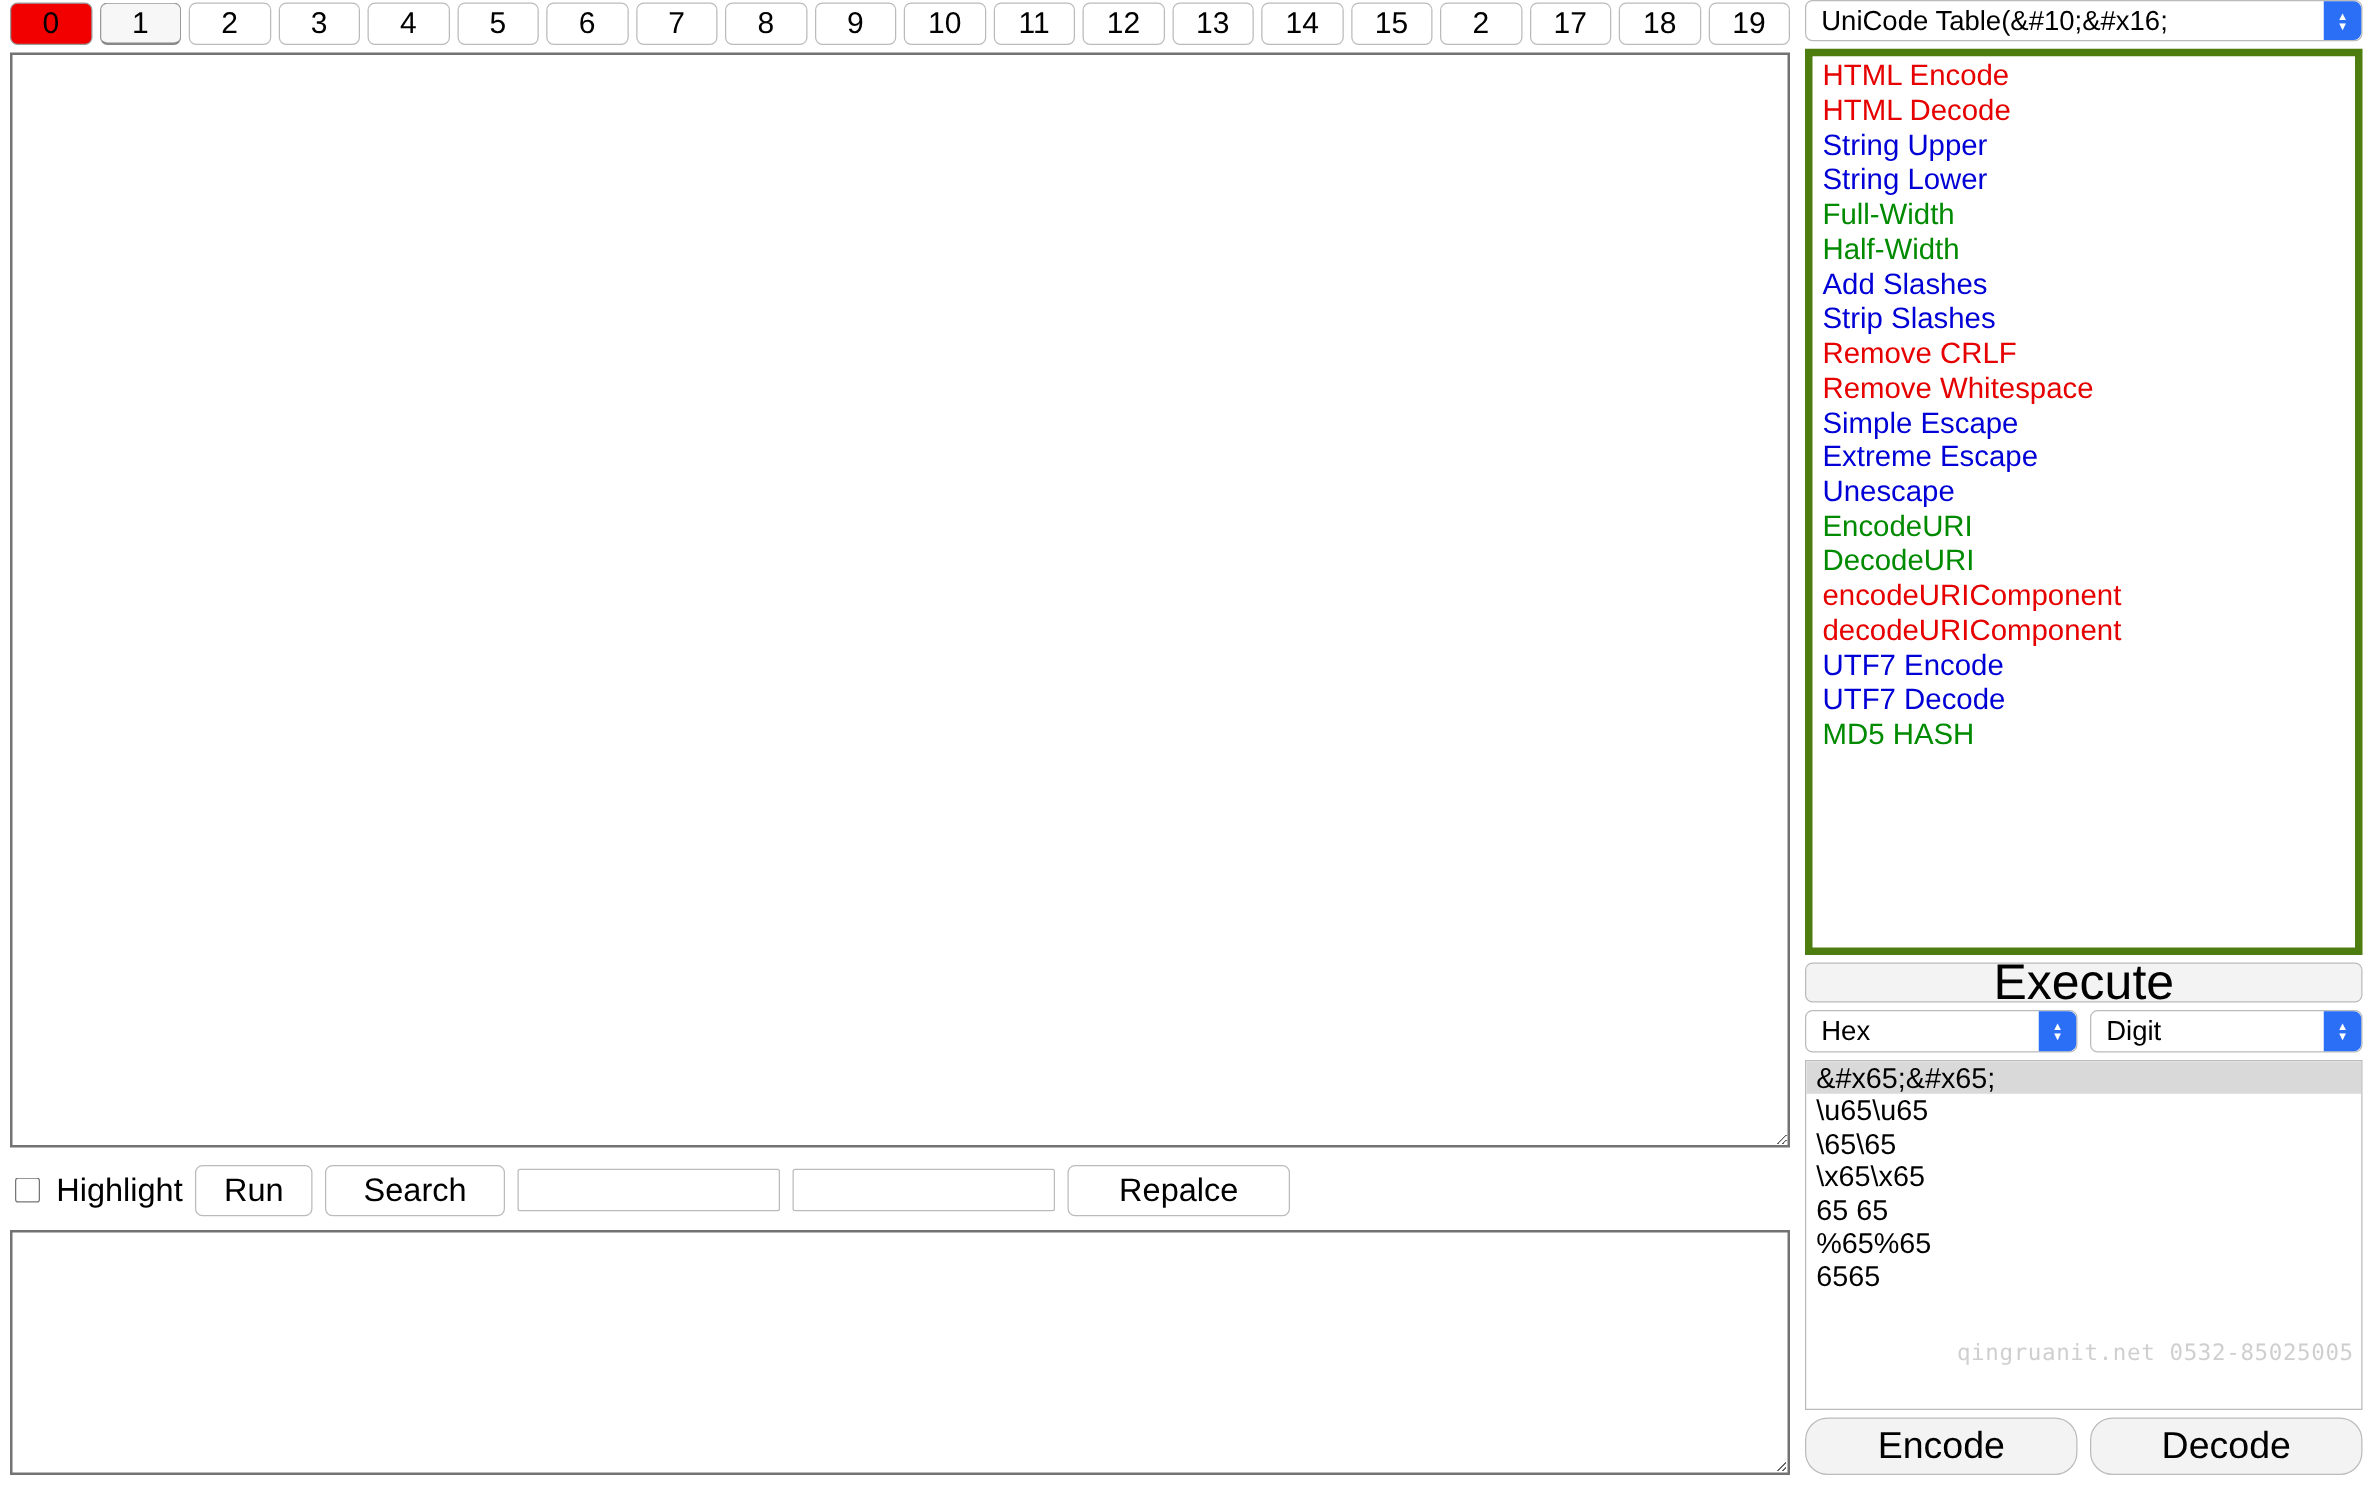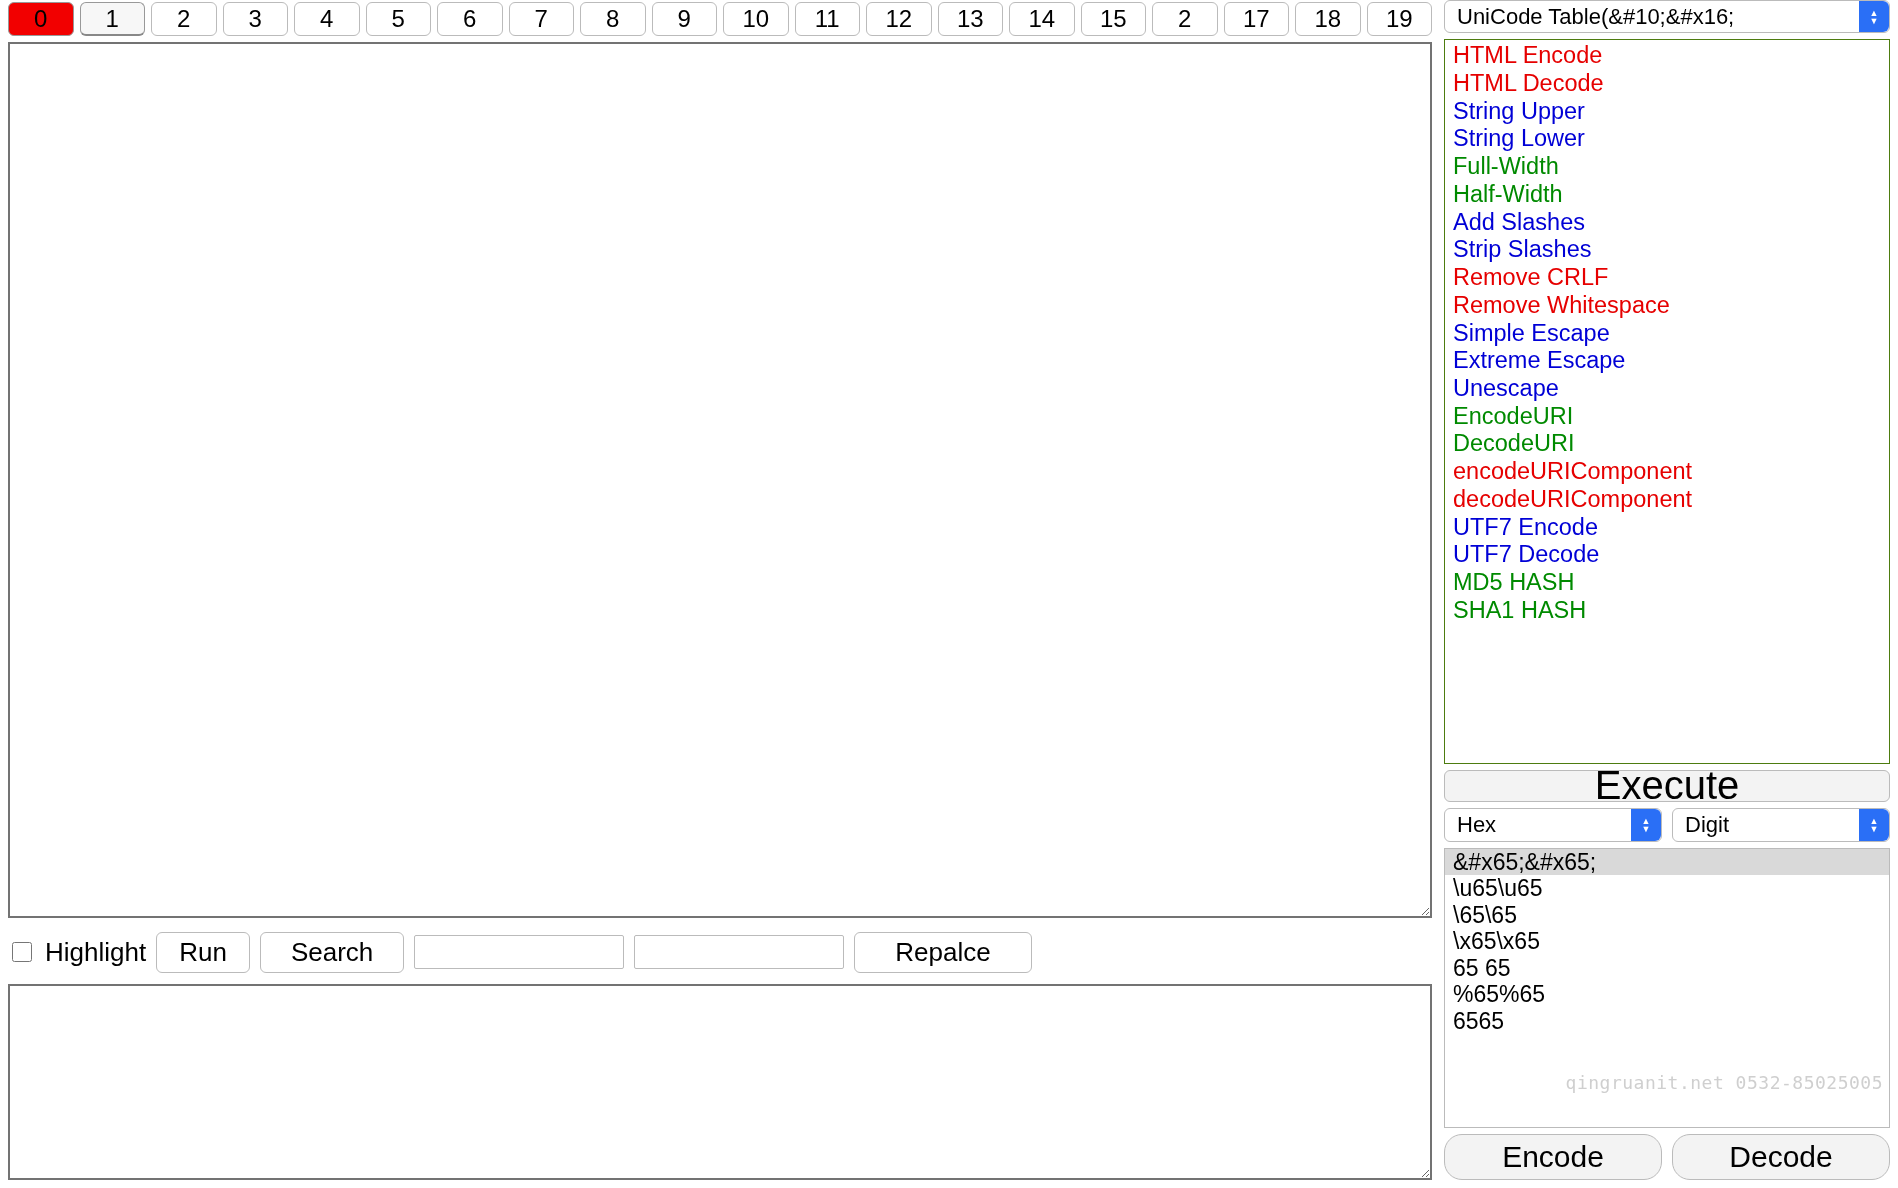--- a/index.html
+++ b/index.html
@@ -148,21 +148,21 @@
     align-items: center;
     justify-content: center;
     color: #fff;
     font-size: 10px;
     line-height: 8px;
   }
   .select-arrows::before { content: "▲"; font-size: 9px; }
   .select-arrows::after  { content: "▼"; font-size: 9px; }
 
   .op-list {
-    border: 1px solid #4d7c0f;
+    border: 6px solid #4d7c0f;
     background: #fff;
     overflow: auto;
     padding: 2px 4px;
     height: 740px;
     line-height: 1.18;
   }
   .op-item {
     font-size: 23.5px;
     padding: 0 4px;
     cursor: pointer;
@@ -294,21 +294,20 @@
         <div class="op-item c-blue">Simple Escape</div>
         <div class="op-item c-blue">Extreme Escape</div>
         <div class="op-item c-blue">Unescape</div>
         <div class="op-item c-green">EncodeURI</div>
         <div class="op-item c-green">DecodeURI</div>
         <div class="op-item c-red">encodeURIComponent</div>
         <div class="op-item c-red">decodeURIComponent</div>
         <div class="op-item c-blue">UTF7 Encode</div>
         <div class="op-item c-blue">UTF7 Decode</div>
         <div class="op-item c-green">MD5 HASH</div>
-        <div class="op-item c-green">SHA1 HASH</div>
       </div>
 
     <button class="execute-btn">Execute</button>
 
     <div class="sel-row">
       <div class="select-wrap">
         <span>Hex</span>
         <span class="select-arrows"></span>
       </div>
       <div class="select-wrap">

